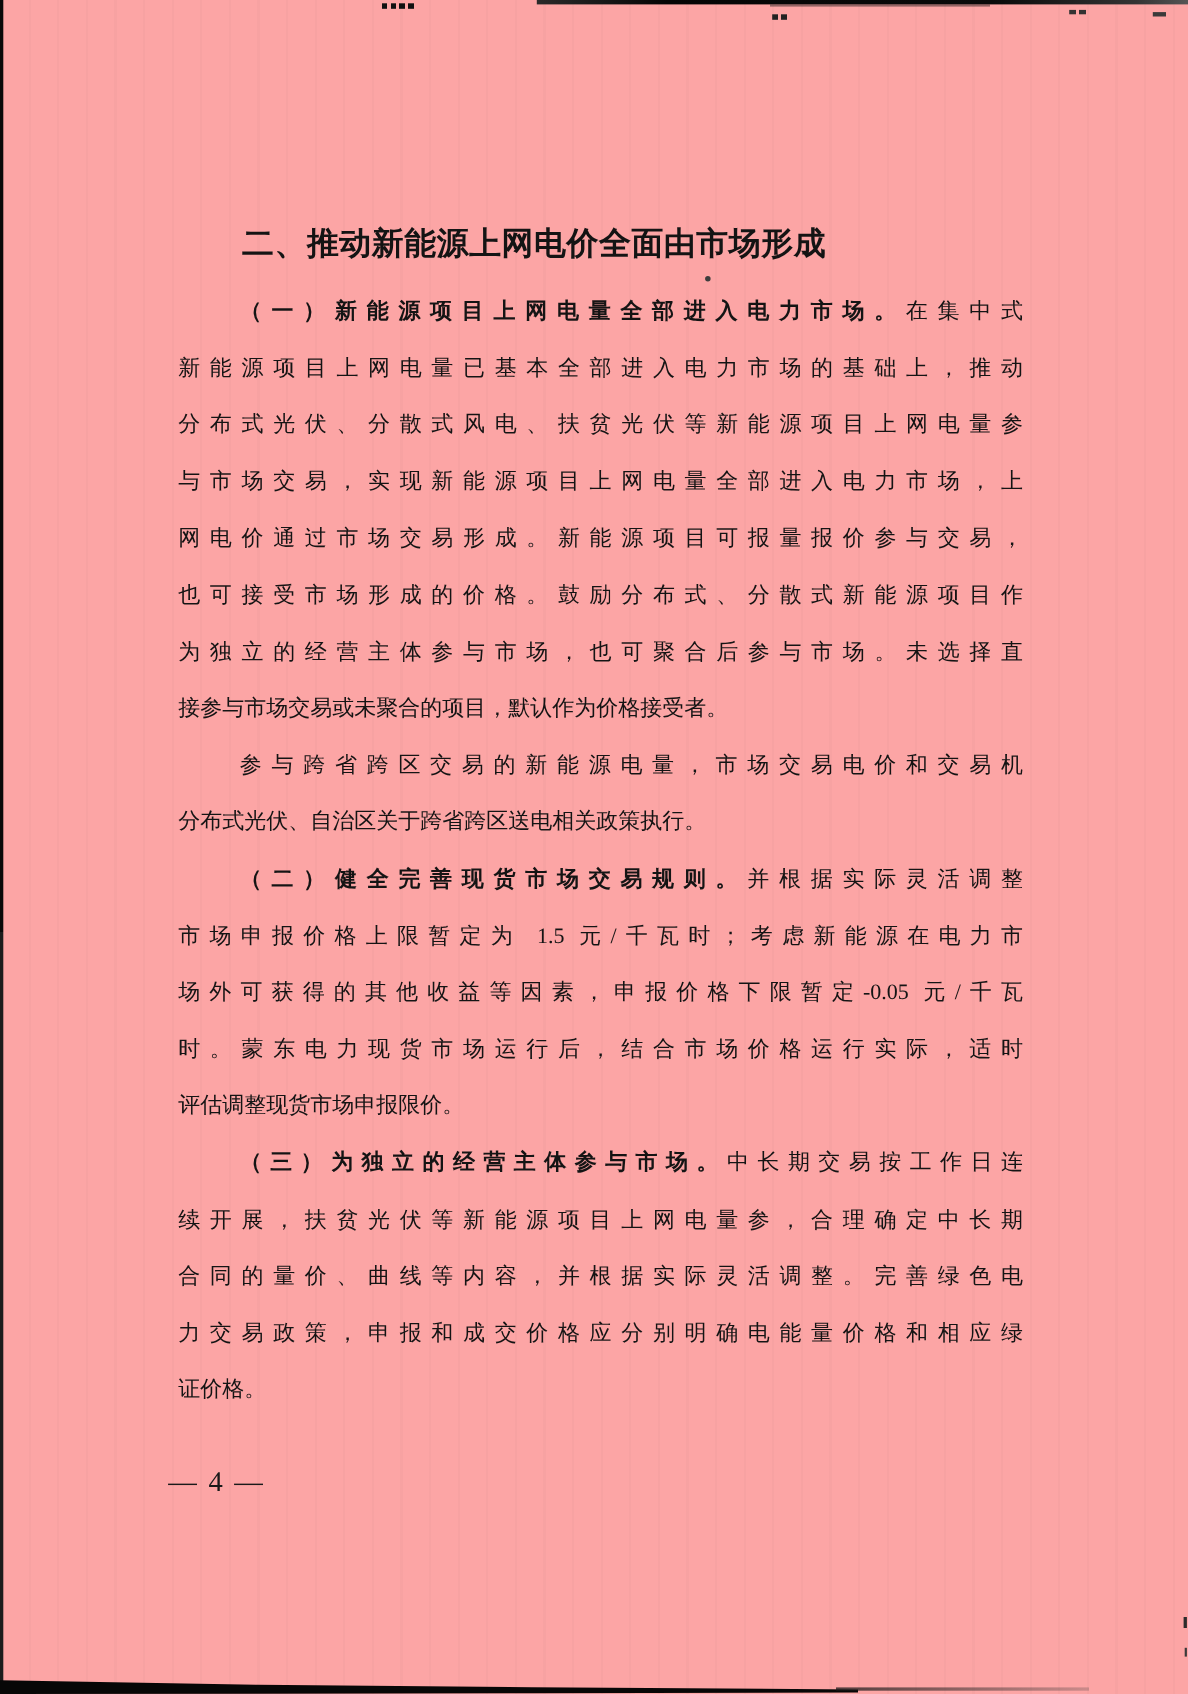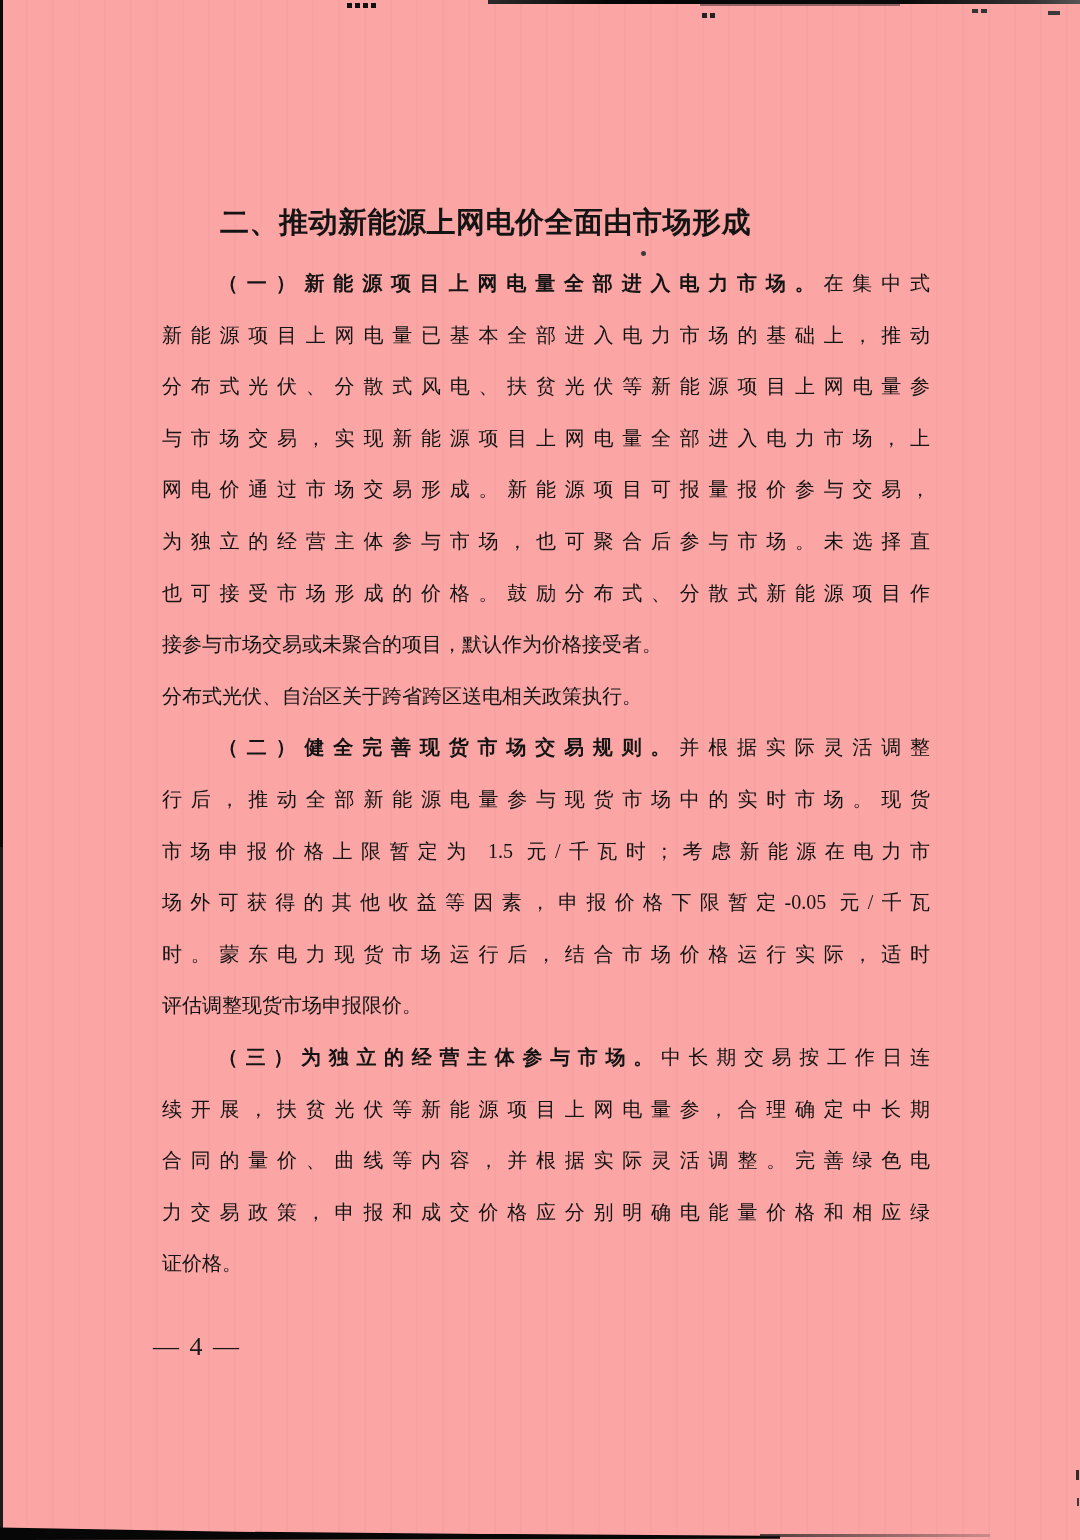--- a/index.html
+++ b/index.html
@@ -171,30 +171,30 @@
 
   <div class="doc">
     <div class="doc-title">二、推动新能源上网电价全面由市场形成</div>
     <div>
         <div>
           <div class="line fill indent"><span class="b">（一）新能源项目上网电量全部进入电力市场。</span><span>在集中式</span></div>
           <div class="line fill"><span>新能源项目上网电量已基本全部进入电力市场的基础上，推动</span></div>
           <div class="line fill"><span>分布式光伏、分散式风电、扶贫光伏等新能源项目上网电量参</span></div>
           <div class="line fill"><span>与市场交易，实现新能源项目上网电量全部进入电力市场，上</span></div>
           <div class="line fill"><span>网电价通过市场交易形成。新能源项目可报量报价参与交易，</span></div>
+          <div class="line fill"><span>也可接受市场形成的价格。鼓励分布式、分散式新能源项目作</span></div>
           <div class="line fill"><span>为独立的经营主体参与市场，也可聚合后参与市场。未选择直</span></div>
-          <div class="line fill"><span>也可接受市场形成的价格。鼓励分布式、分散式新能源项目作</span></div>
           <div class="line"><span>接参与市场交易或未聚合的项目，默认作为价格接受者。</span></div>
         </div>
         <div>
+          <div class="line fill indent"><span>参与跨省跨区交易的新能源电量，市场交易电价和交易机</span></div>
           <div class="line"><span>分布式光伏、自治区关于跨省跨区送电相关政策执行。</span></div>
         </div>
         <div>
           <div class="line fill indent"><span class="b">（二）健全完善现货市场交易规则。</span><span>并根据实际灵活调整</span></div>
-          <div class="line fill"><span>行后，推动全部新能源电量参与现货市场中的实时市场。现货</span></div>
           <div class="line fill"><span>市场申报价格上限暂定为 1.5 元/千瓦时；考虑新能源在电力市</span></div>
           <div class="line fill"><span>场外可获得的其他收益等因素，申报价格下限暂定-0.05 元/千瓦</span></div>
           <div class="line fill"><span>时。蒙东电力现货市场运行后，结合市场价格运行实际，适时</span></div>
           <div class="line"><span>评估调整现货市场申报限价。</span></div>
         </div>
         <div>
           <div class="line fill indent"><span class="b">（三）为独立的经营主体参与市场。</span><span>中长期交易按工作日连</span></div>
           <div class="line fill"><span>续开展，扶贫光伏等新能源项目上网电量参，合理确定中长期</span></div>
           <div class="line fill"><span>合同的量价、曲线等内容，并根据实际灵活调整。完善绿色电</span></div>
           <div class="line fill"><span>力交易政策，申报和成交价格应分别明确电能量价格和相应绿</span></div>

